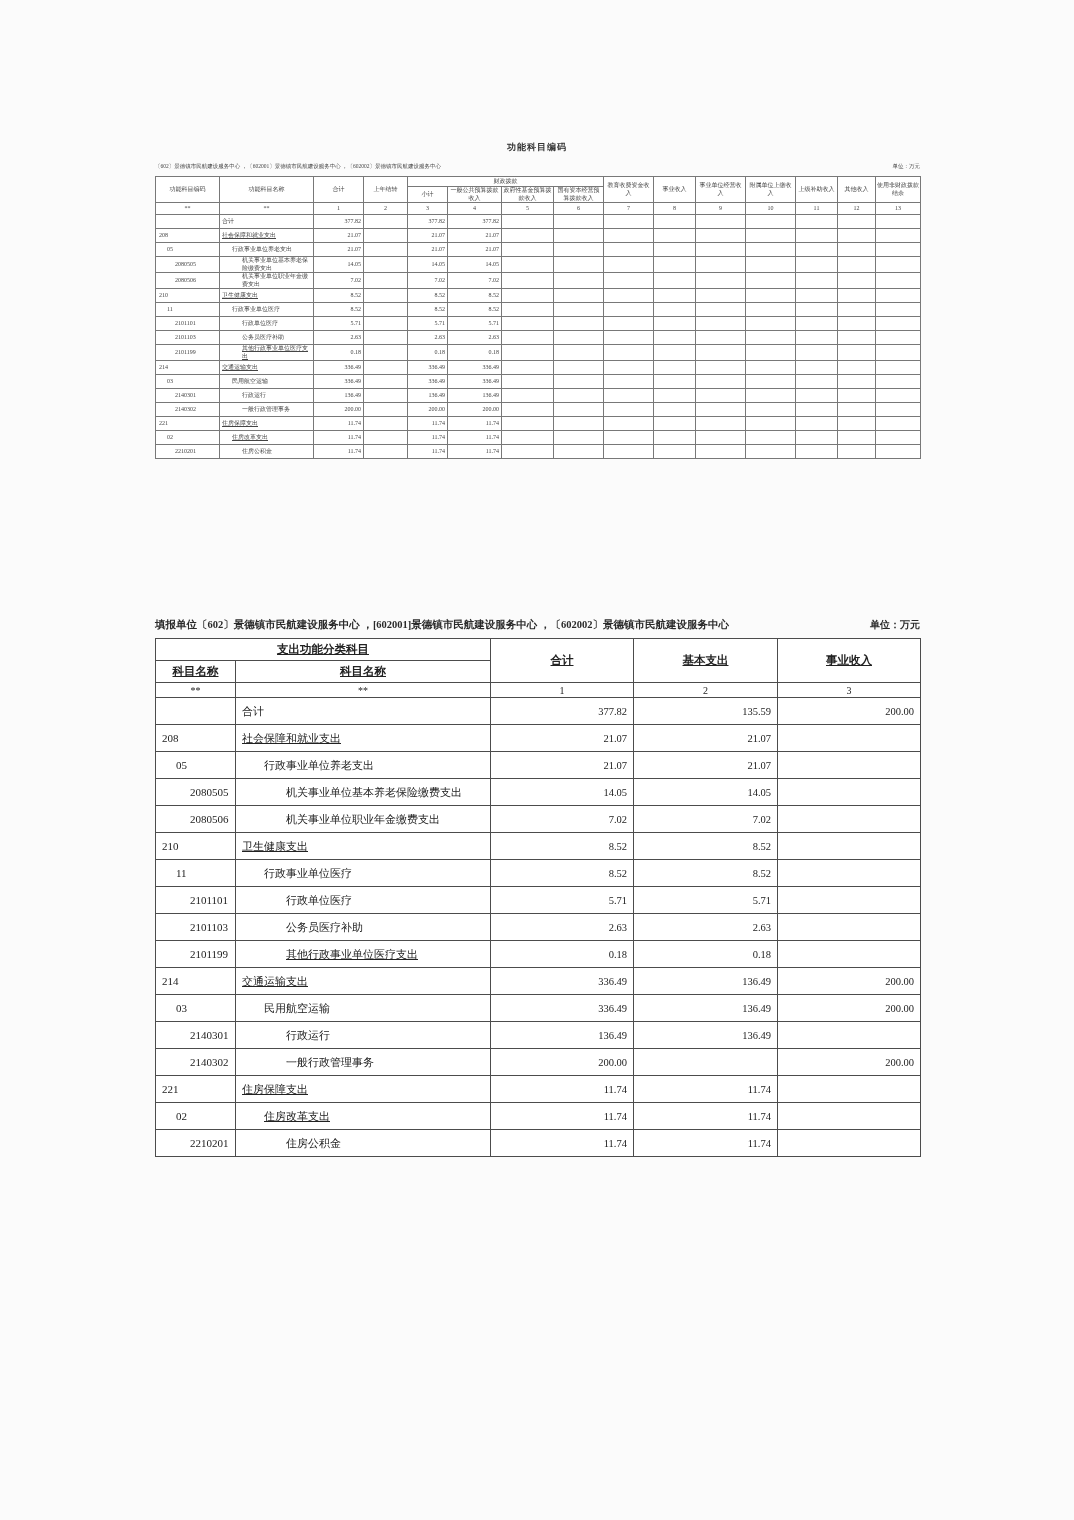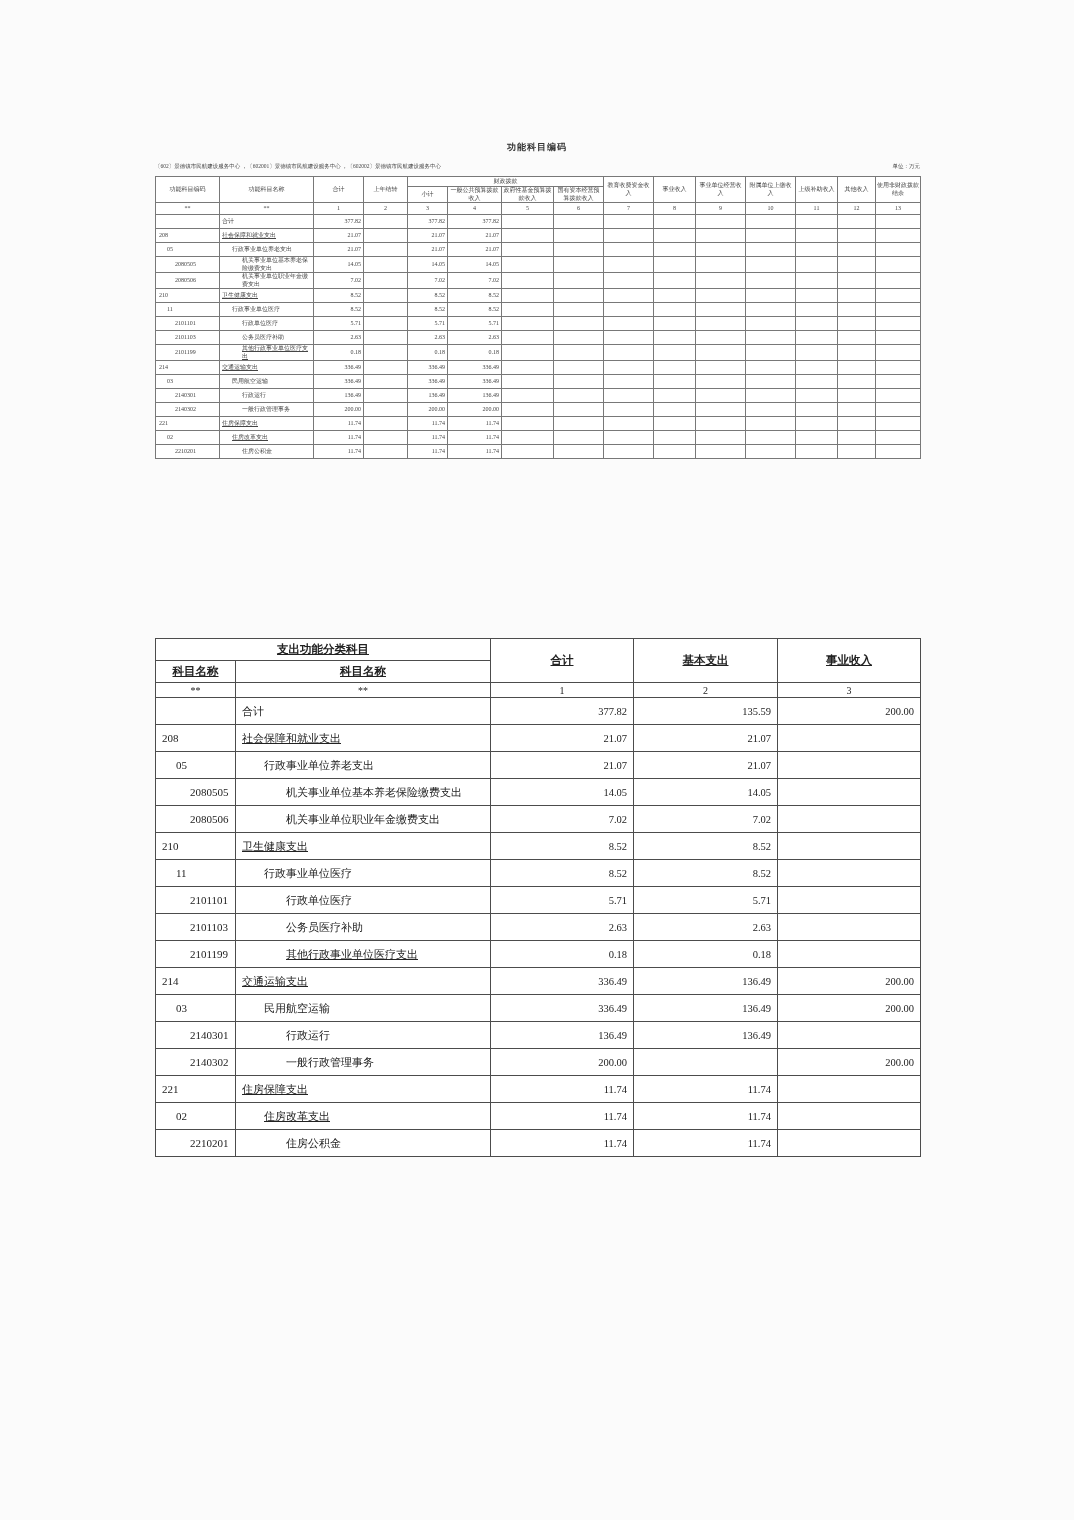--- a/index.html
+++ b/index.html
@@ -391,20 +391,24 @@
           <td class="num"></td>
           <td class="num"></td>
           <td class="num"></td>
           <td class="num"></td>
           <td class="num"></td>
           <td class="num"></td>
         </tr>
       </tbody>
   </table>
 
+  <div class="sub2">
+    <span>填报单位〔602〕景德镇市民航建设服务中心 ，[602001]景德镇市民航建设服务中心 ，〔602002〕景德镇市民航建设服务中心</span>
+    <span class="unit">单位：万元</span>
+  </div>
 
   <table class="expense">
     <colgroup>
       <col style="width:80px">
         <col style="width:255px">
         <col style="width:143px">
       <col style="width:144px">
         <col style="width:143px">
     </colgroup>
     <thead>

